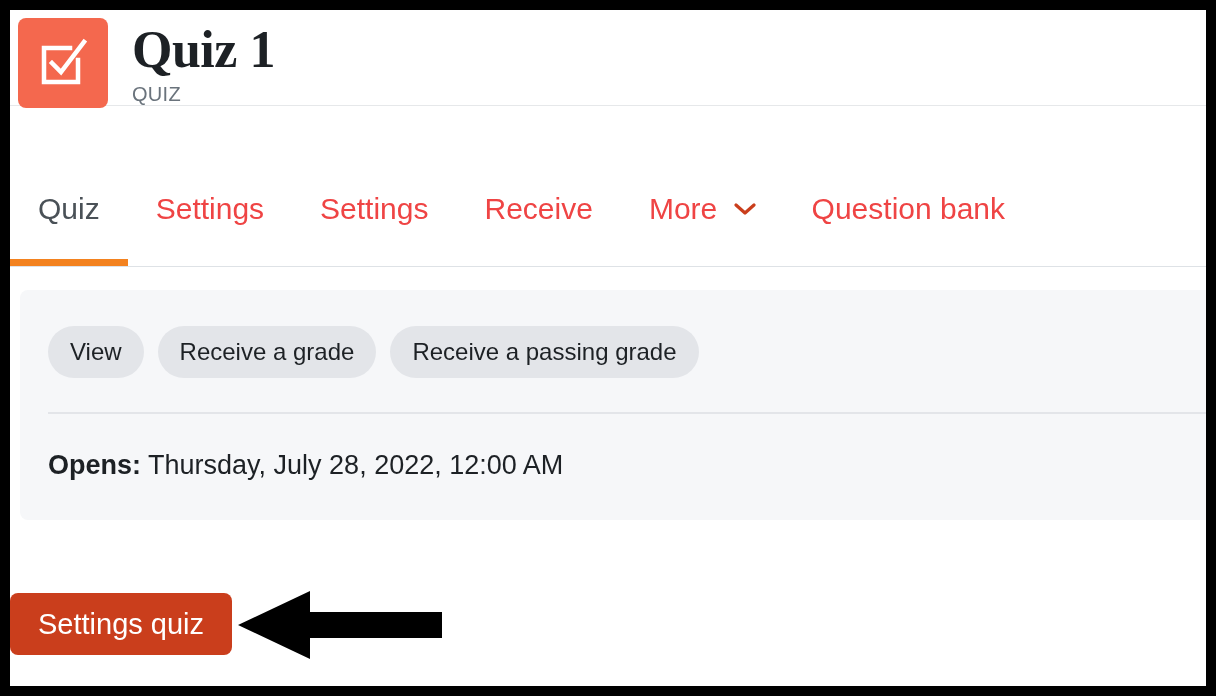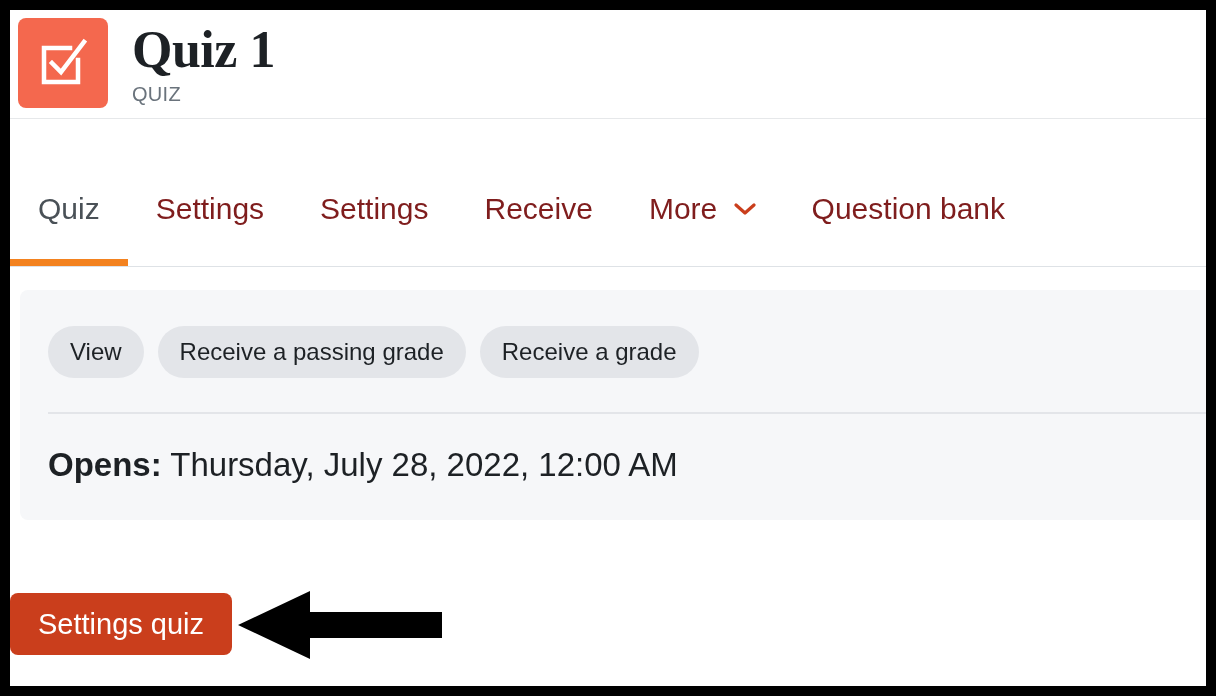--- a/index.html
+++ b/index.html
@@ -33,21 +33,21 @@
     height: 676px;
     background: #ffffff;
     overflow: hidden;
   }
 
   
   .activity-header {
     position: absolute;
     left: 0; top: 0;
     width: 1196px;
-    height: 109px;
+    height: 96px;
     background: #ffffff;
     border-bottom: 1px solid #e6e8ea;
   }
 
   .header-inner {
     position: absolute;
     left: 8px;
     top: 8px;
     display: flex;
     align-items: flex-start;
@@ -106,21 +106,21 @@
     top: 0;
     display: flex;
     align-items: flex-start;
     height: 100%;
   }
 
   .tab {
     position: relative;
     font-size: 30px;
     line-height: 36px;
-    color: #7f1d1d;
+    color: #ef4444;
     padding: 48px 28px 0 28px;
     white-space: nowrap;
     cursor: pointer;
     height: 100%;
   }
 
   .tab.active {
     color: #4a5157;
   }
 
@@ -174,21 +174,21 @@
   }
 
   .card-divider {
     height: 2px;
     background: #e3e5e9;
     margin: 0 0 0 28px;
   }
 
   .dates-row {
     padding: 34px 28px 38px 28px;
-    font-size: 33px;
+    font-size: 27px;
     line-height: 34px;
     color: #1d2125;
   }
 
   .dates-row .label {
     font-weight: bold;
   }
 
   
   .btn-preview {
@@ -273,22 +273,22 @@
           <span>Question bank</span>
         </div>
 
       </div>
     </nav>
 
     <div class="activity-card">
 
       <div class="completion-row">
         <span class="completion-pill">View</span>
+        <span class="completion-pill">Receive a grade</span>
         <span class="completion-pill">Receive a passing grade</span>
-        <span class="completion-pill">Receive a grade</span>
       </div>
 
       <div class="card-divider"></div>
 
       <div class="dates-row">
         <span class="label">Opens:</span>
         <span>Thursday, July 28, 2022, 12:00 AM</span>
       </div>
 
     </div>

